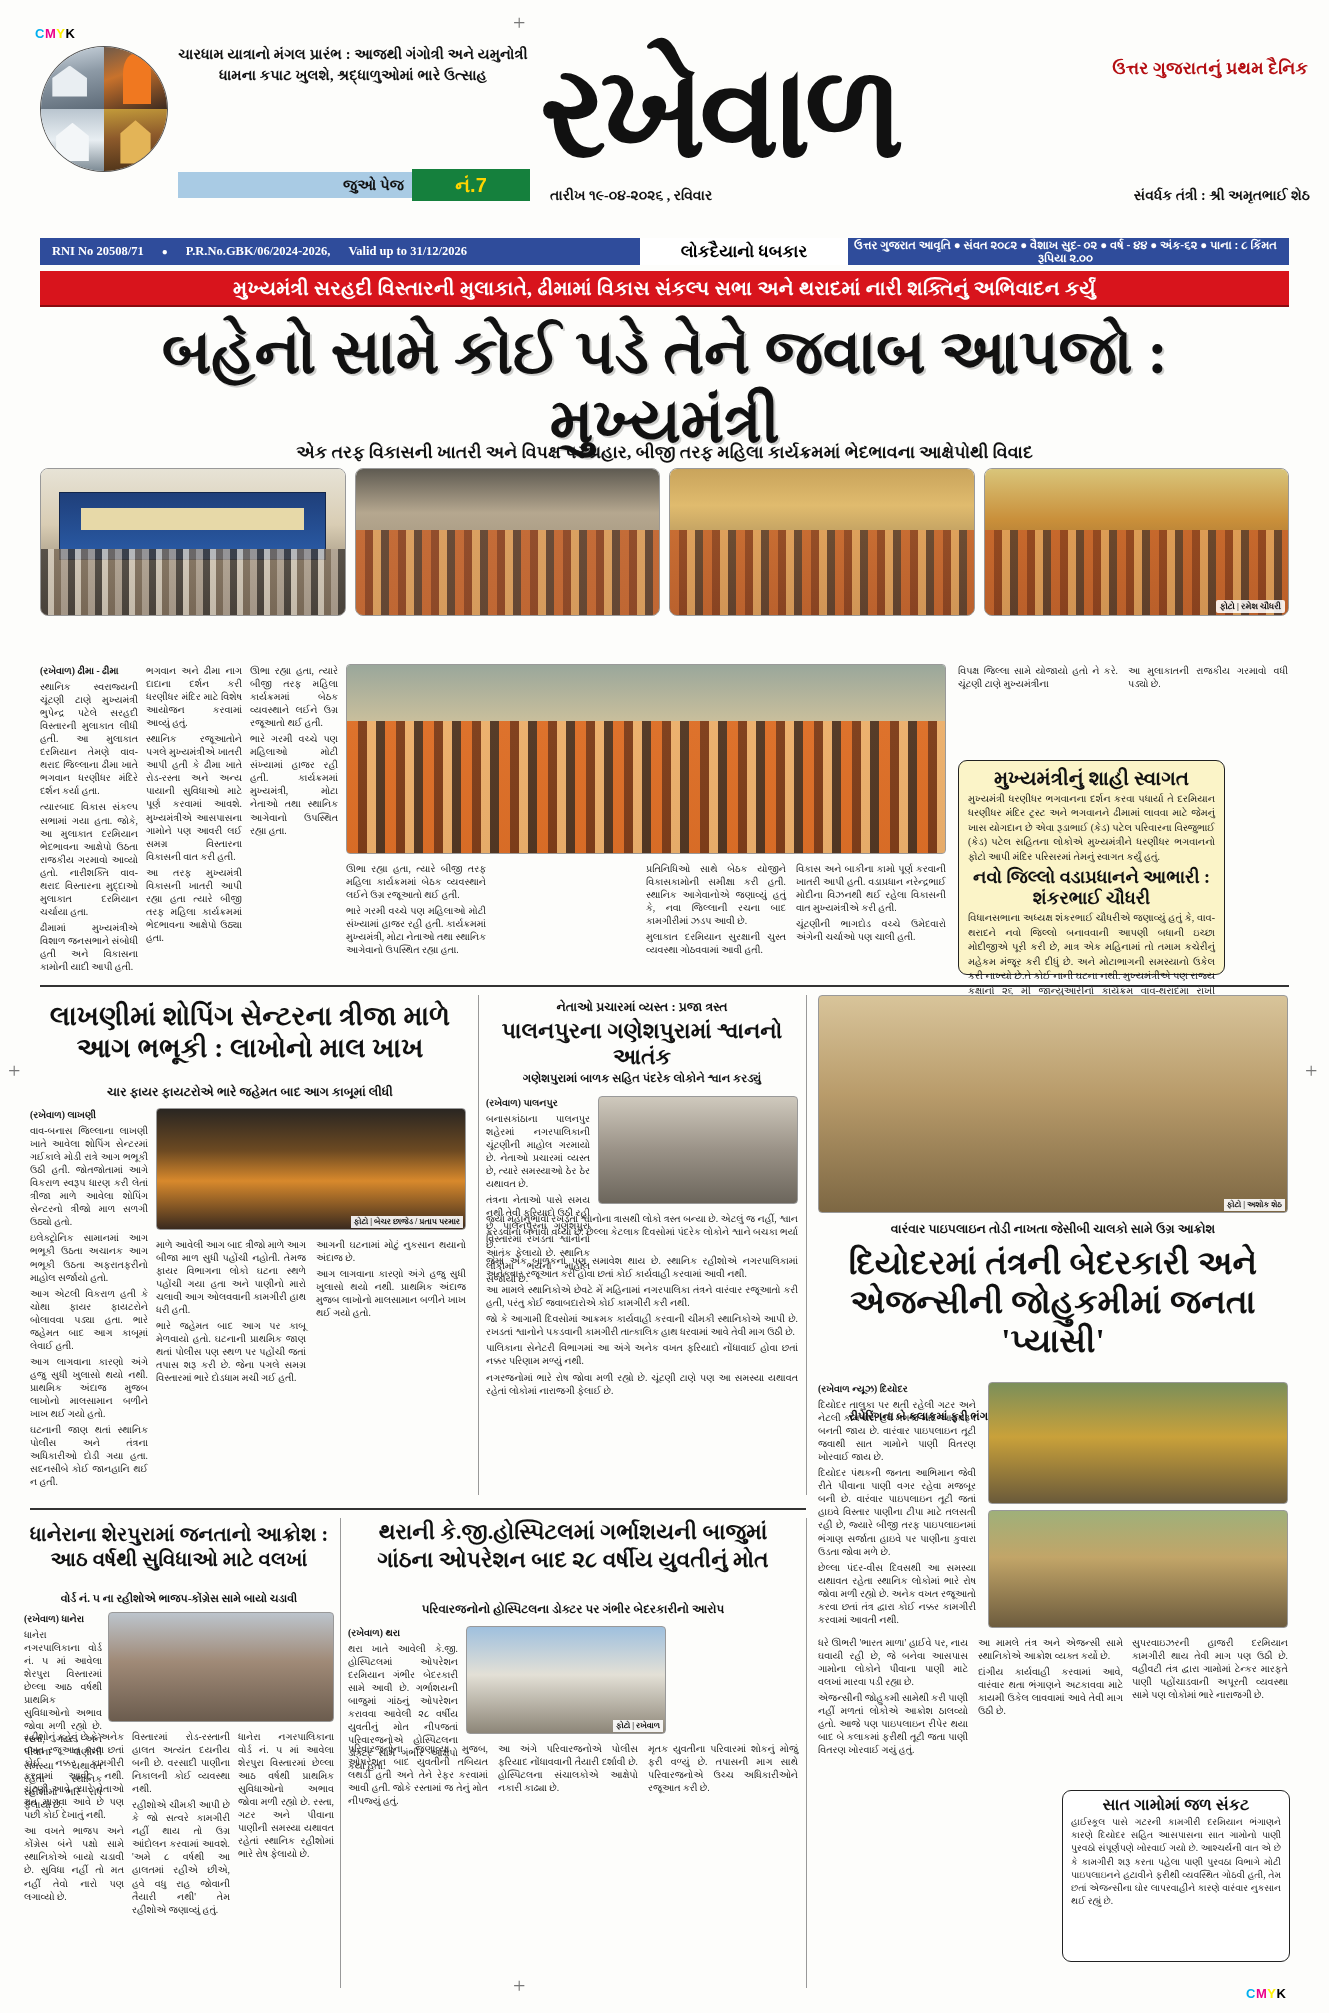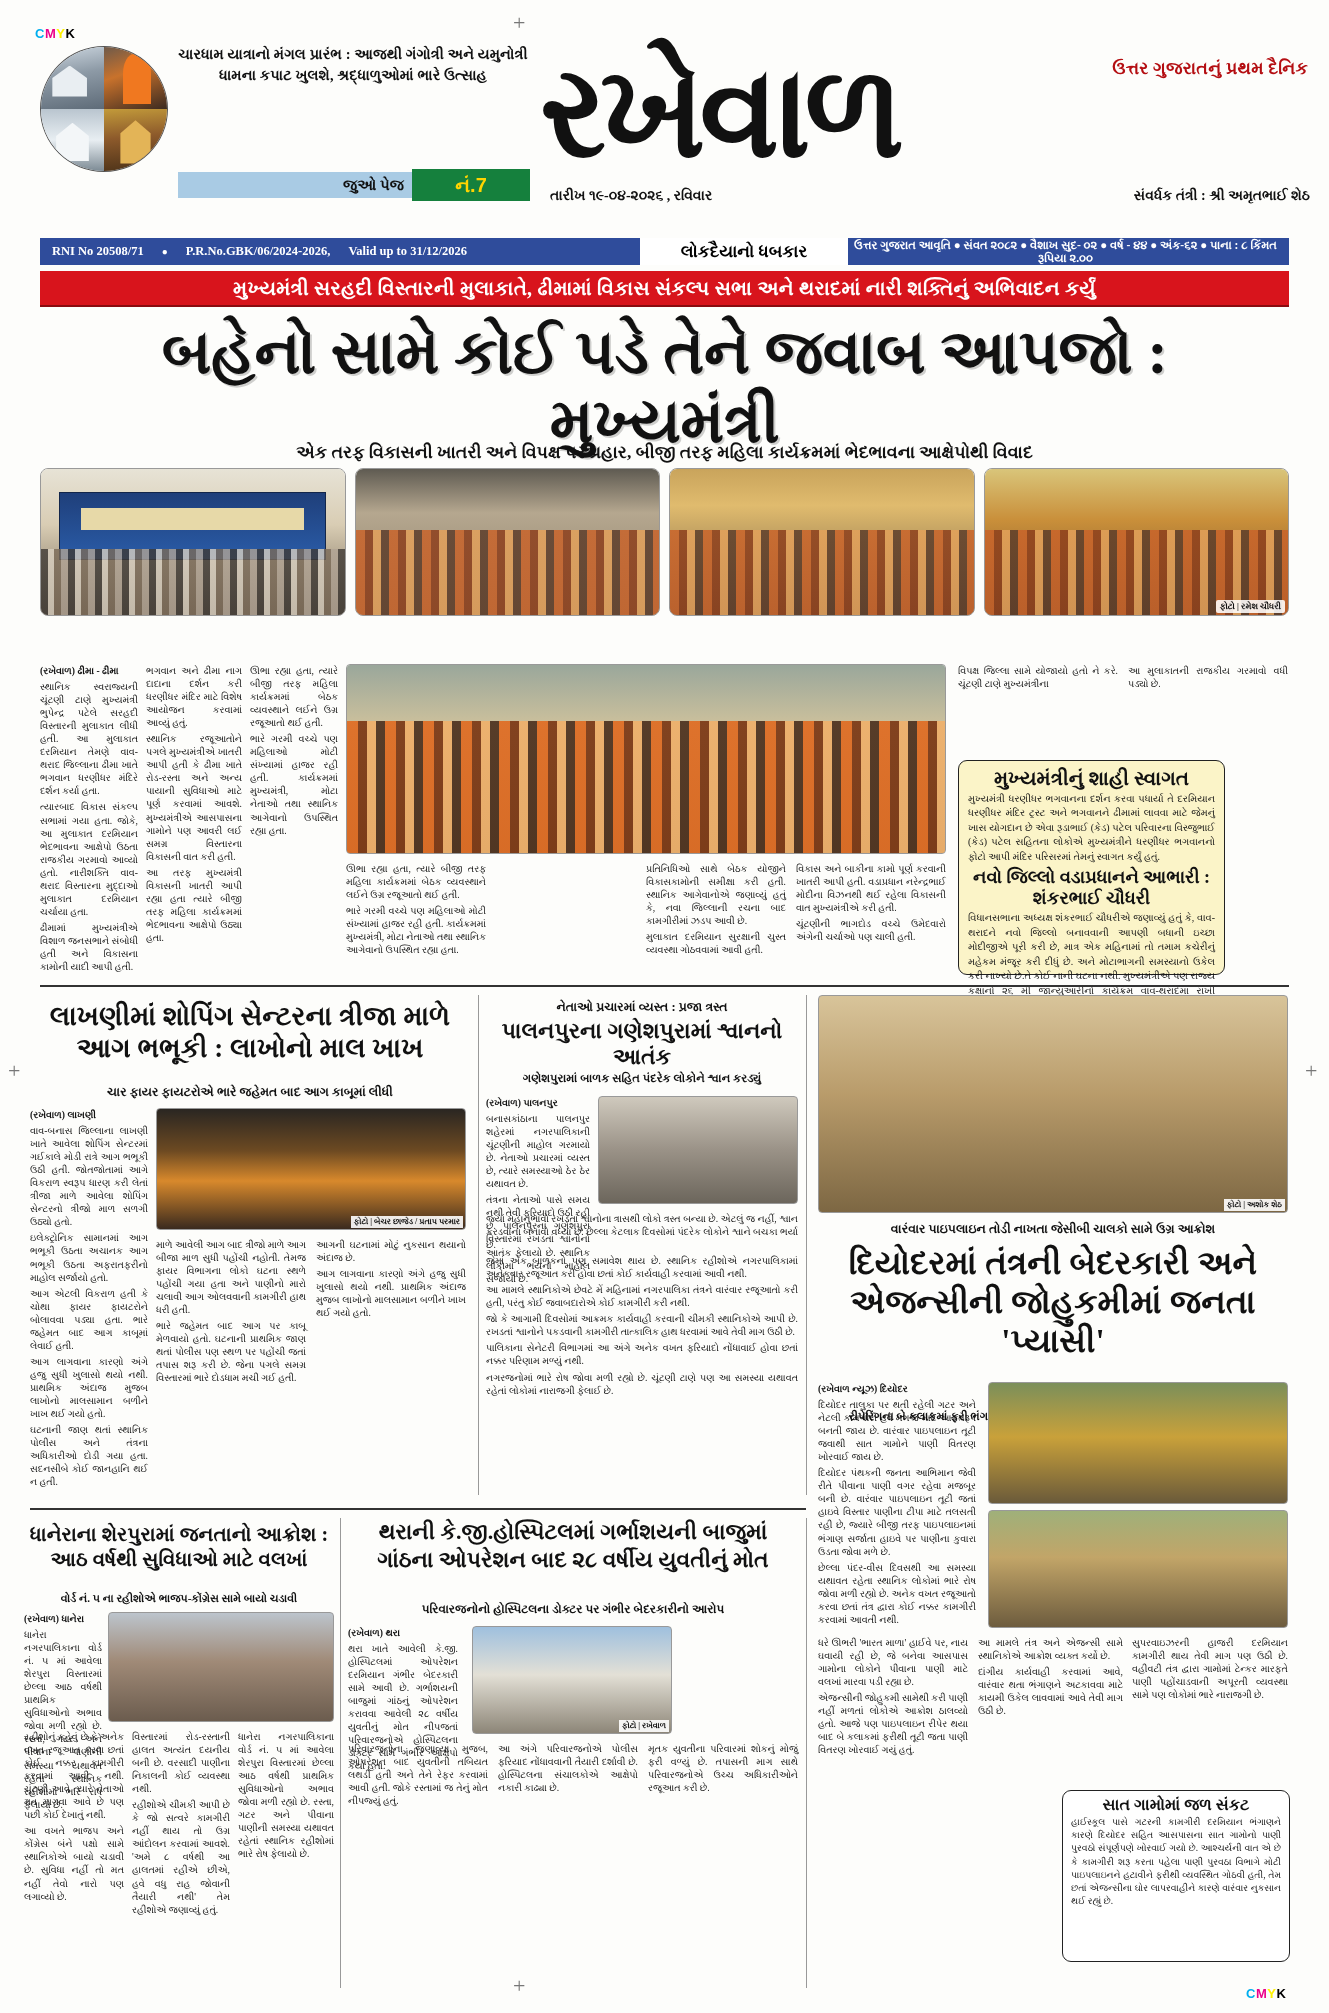--- a/index.html
+++ b/index.html
@@ -132,21 +132,21 @@
   .deck { font-size:12.5px; font-weight:bold; text-align:center; }
 
   
   .imgbox { position:absolute; border:1px solid #999; border-radius:4px; overflow:hidden; }
   .im-fire { background:linear-gradient(180deg,#2a2622 0%,#6d4a22 35%,#d8892c 60%,#3a2a1e 100%); }
   .im-dog  { background:linear-gradient(180deg,#cfc9bd 0%,#9a9287 50%,#6c665c 100%); }
   .im-pipe { background:linear-gradient(180deg,#d8c49a 0%,#b99c6b 45%,#7d6743 100%); }
   .im-jcb  { background:linear-gradient(180deg,#7b8f5a 0%,#c9a13a 45%,#6a5a3a 100%); }
   .im-dig  { background:linear-gradient(180deg,#9fb07a 0%,#c2a568 40%,#6d5c3e 100%); }
   .im-crowd{ background:linear-gradient(180deg,#bcc4cc 0%,#a08a77 45%,#6b5c4e 100%); }
-  .im-house{ background:linear-gradient(180deg,#9fc0de 0%,#e3e0d6 45%,#8d8678 100%);margin-left:6px; }
+  .im-house{ background:linear-gradient(180deg,#9fc0de 0%,#e3e0d6 45%,#8d8678 100%); }
   .imgbox .cred { position:absolute; right:2px; bottom:1px; background:rgba(255,255,255,.9);
      font-size:8px; padding:1px 3px; font-weight:bold; }
 
   .botbox { position:absolute; left:1062px; top:1790px; width:228px; height:172px;
     border:1.6px solid #222; border-radius:9px; padding:5px 8px; background:#fff; }
   .botbox h3 { text-align:center; font-size:16px; font-weight:bold; margin-bottom:2px;}
   .botbox p { font-size:9.3px; line-height:1.42; text-align:justify;}
 </style>
 </head>
 <body>

